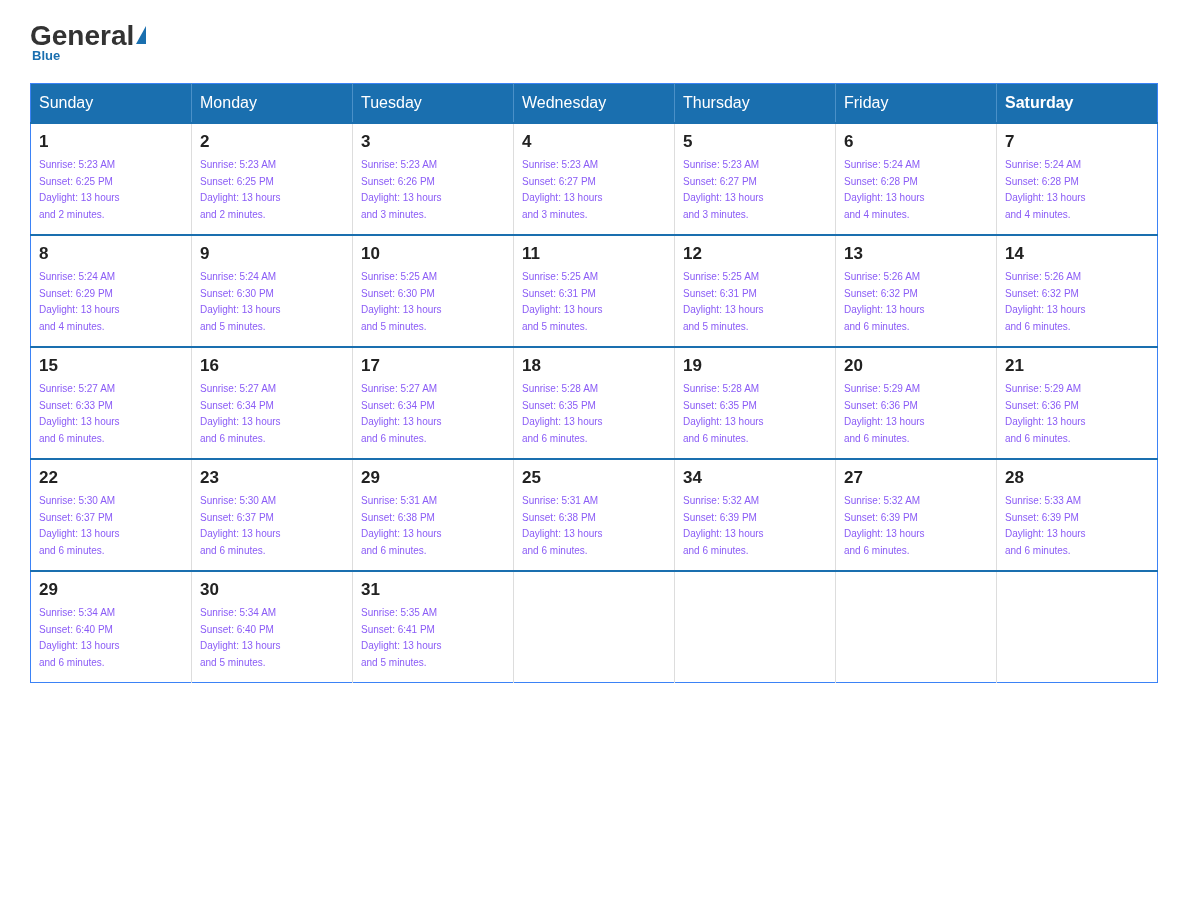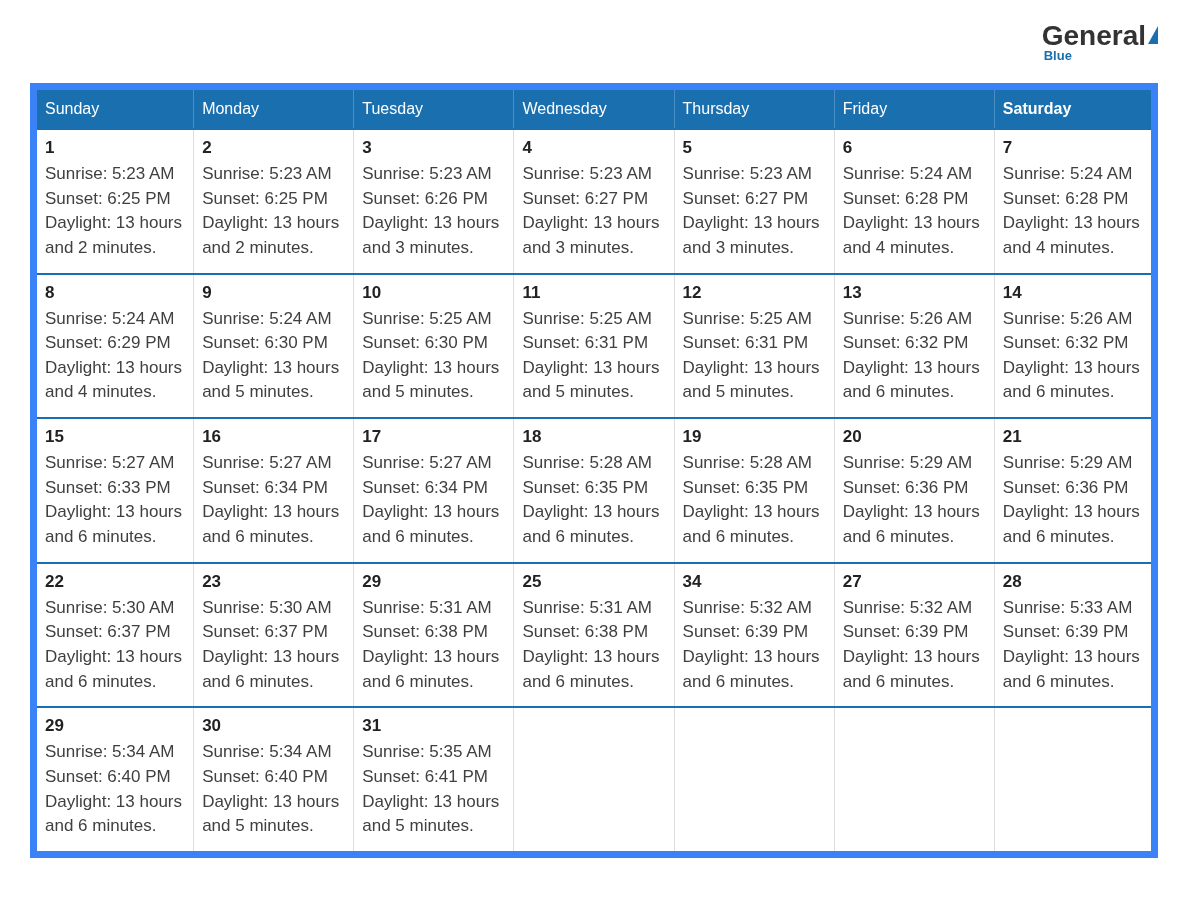--- a/index.html
+++ b/index.html
@@ -5,21 +5,21 @@
     * { box-sizing: border-box; margin: 0; padding: 0; }
     body {
       font-family: Arial, sans-serif;
       background: #fff;
       padding: 20px 30px;
       width: 1188px;
       min-height: 918px;
     }
     .header {
       display: flex;
-      justify-content: flex-end;
+      justify-content: flex-start;
       align-items: flex-start;
       margin-bottom: 20px;
     }
     .logo {
       display: flex;
       flex-direction: column;
       align-items: flex-start;
     }
     .logo-text {
       font-size: 28px;
@@ -55,21 +55,21 @@
       line-height: 1.1;
     }
     .location {
       font-size: 22px;
       color: #444;
       margin-top: 4px;
     }
     table {
       width: 100%;
       border-collapse: collapse;
-      border: 7px solid #3b82f6;
+      border: 1px solid #3b82f6;
     }
     thead tr {
       background-color: #1a6faf;
       color: #fff;
     }
     thead th {
       padding: 10px 8px;
       font-size: 16px;
       font-weight: normal;
       text-align: left;
@@ -94,22 +94,22 @@
       border-right: none;
     }
     .day-num {
       font-size: 17px;
       font-weight: bold;
       display: block;
       margin-bottom: 4px;
       color: #222;
     }
     .day-info {
-      font-size: 17px;
-      color: #404040;
+      font-size: 10px;
+      color: #8b5cf6;
       line-height: 1.45;
     }
     .empty-cell {
       background: #fff;
     }
   </style>
 </head>
 <body>
 
 <div class="header">

